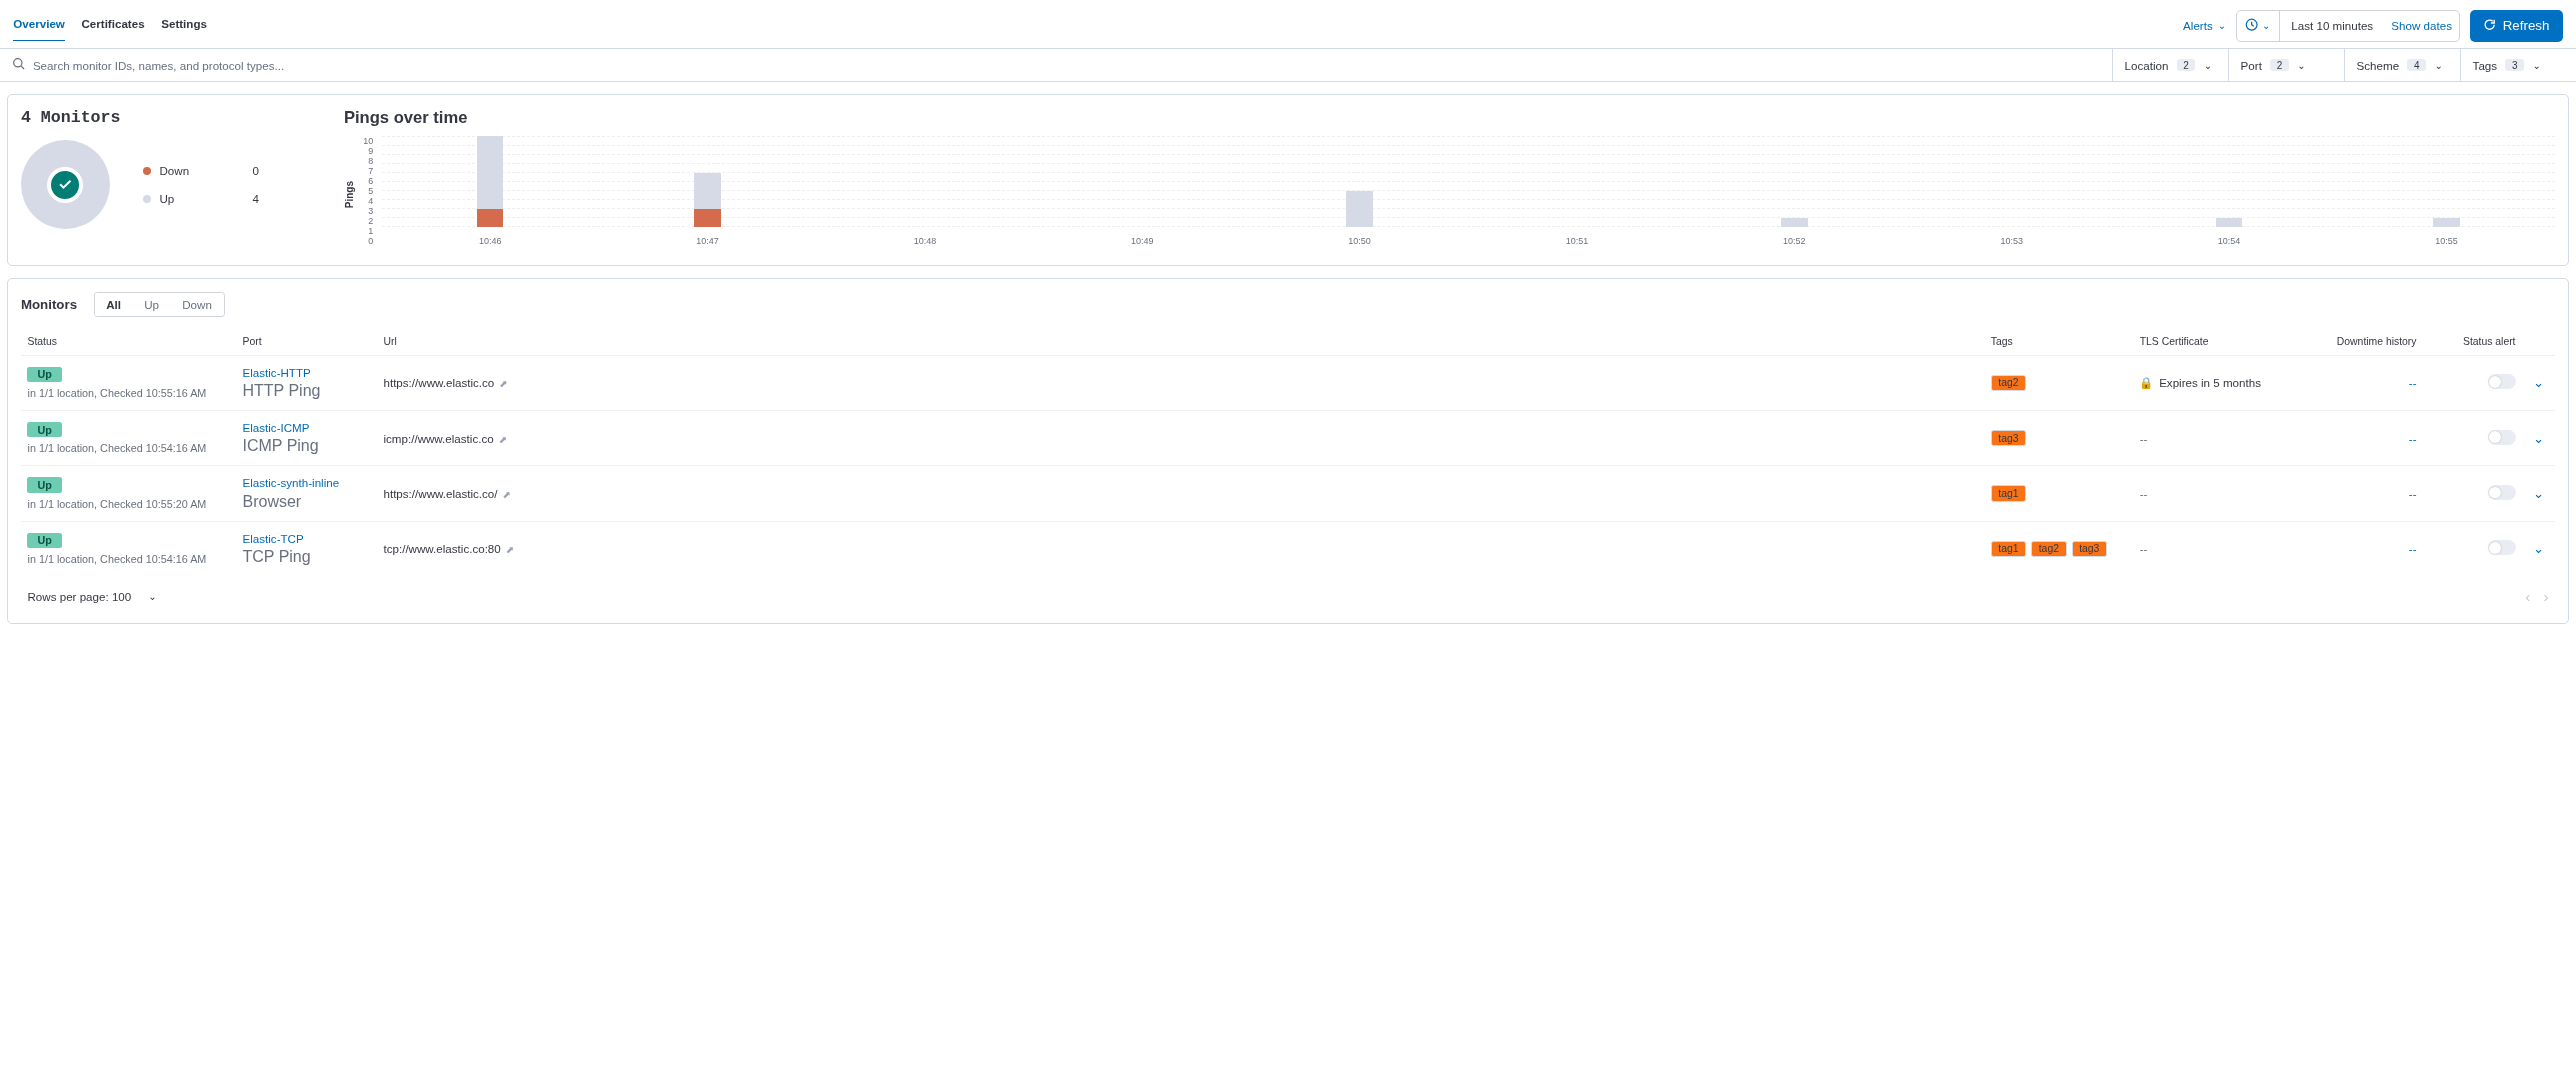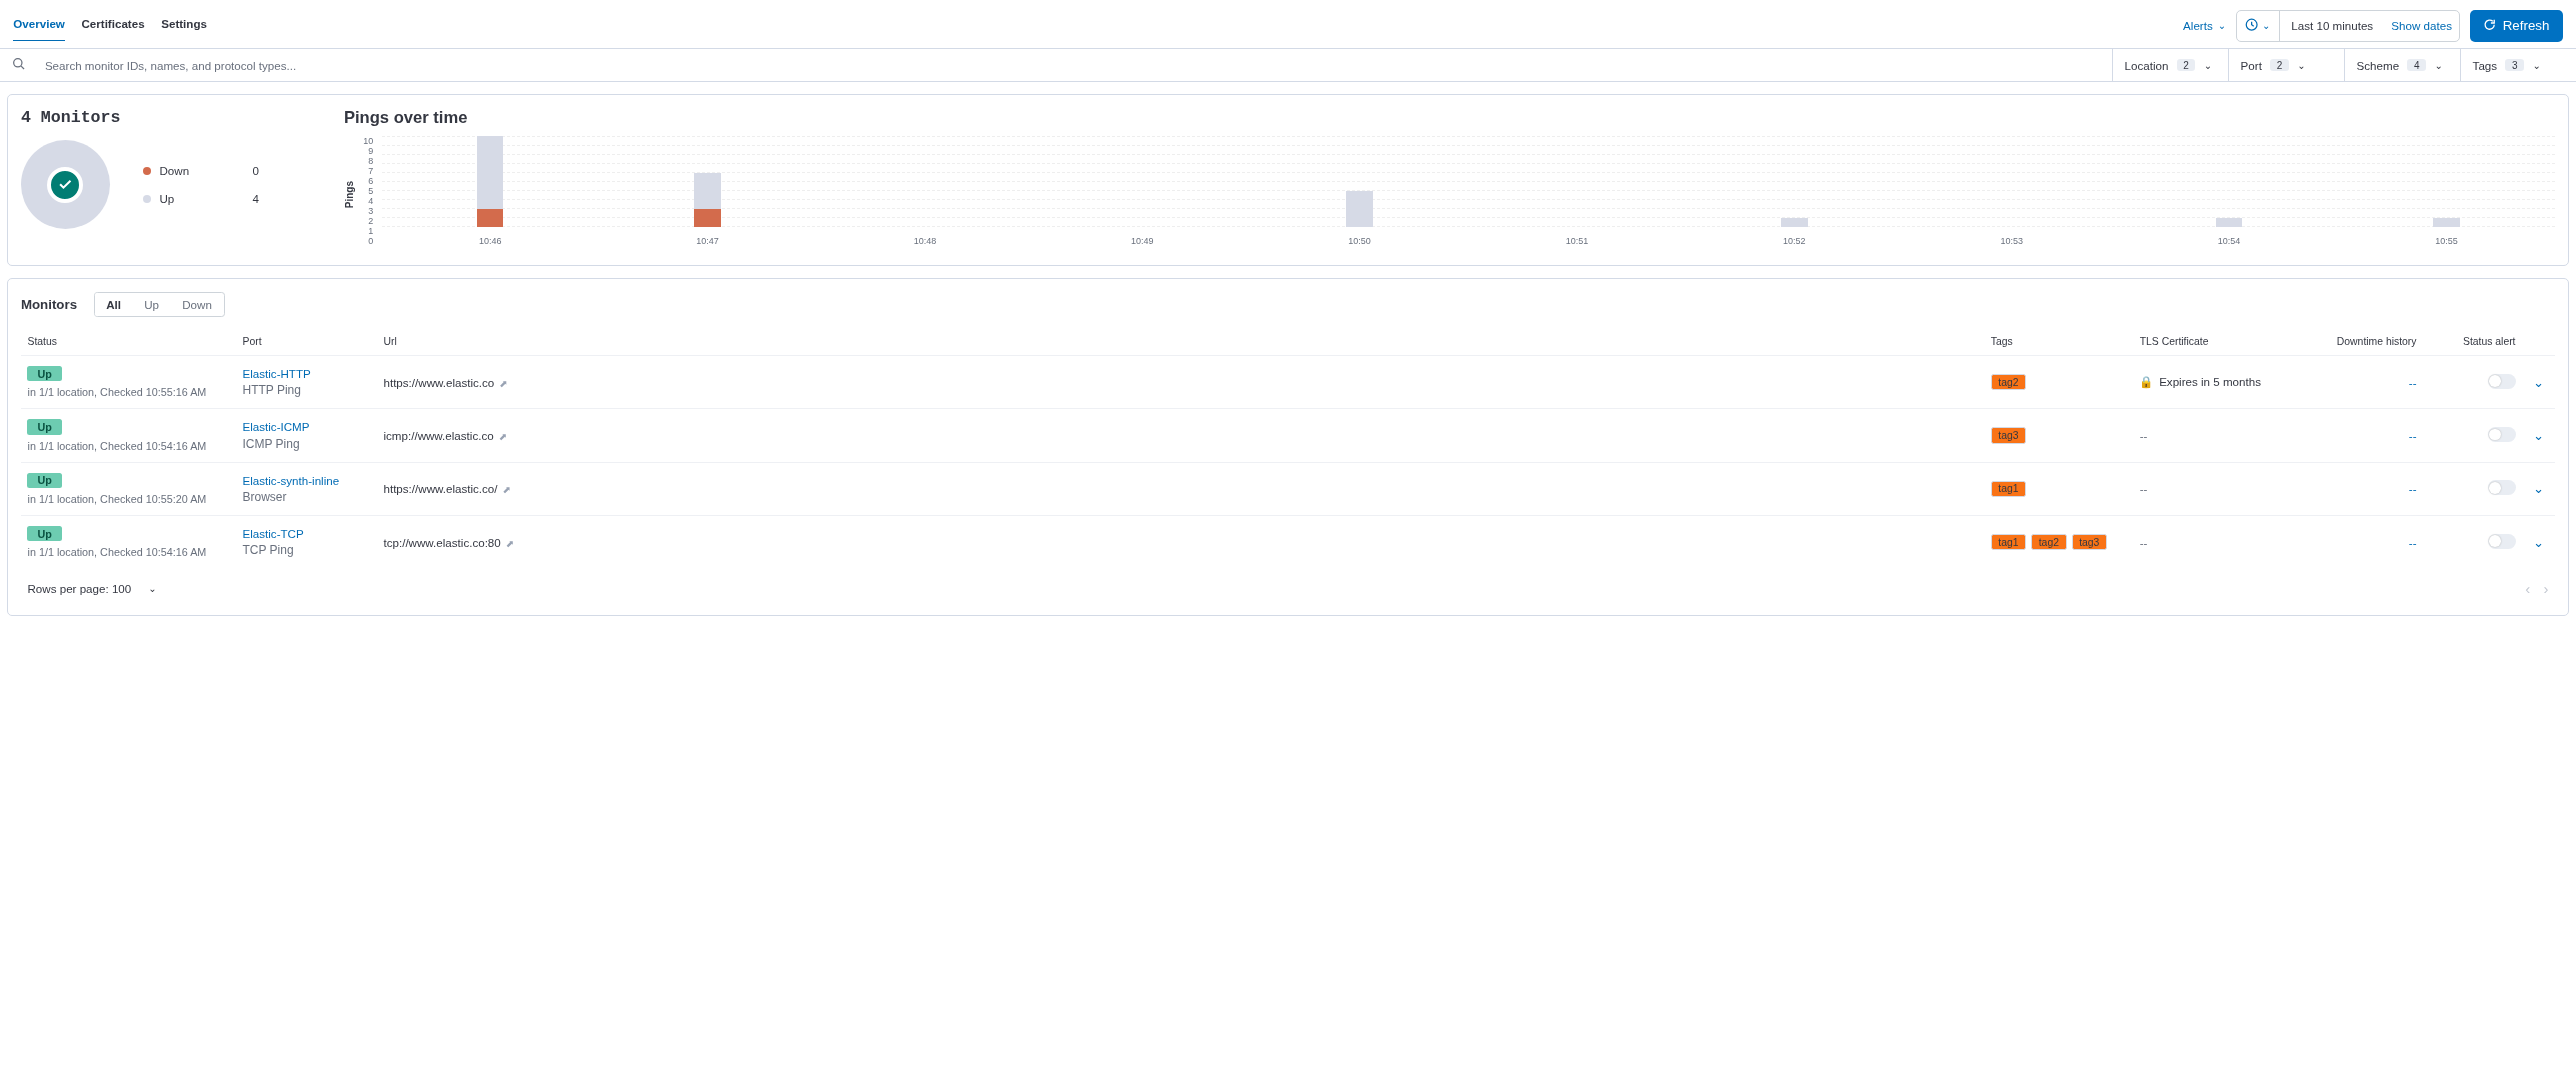--- a/index.html
+++ b/index.html
@@ -16,21 +16,21 @@
   .tp-quick { padding: 0 8.3px; display: flex; align-items: center; gap: 3.3px; color: #006bb4; border-right: 0.8px solid #ced4da; height: 100%; cursor: pointer; }
   .tp-range { padding: 0 11.6px; display: flex; align-items: center; height: 100%; }
   .show-dates { color: #006bb4; cursor: pointer; margin: 0 6.6px; }
   .refresh-btn { background: #07c; color: #fff; display: flex; align-items: center; gap: 6.6px; padding: 0 13.3px; height: 31.5px; border-radius: 5px; cursor: pointer; font-weight: 500; border:none; background:#0071c2; }
   .refresh-btn { background:#0071c2; }
   .refresh-btn { background:#0b64c0; }
   .refresh-btn { background:#0b5fba; }
   
   
   .filter-row { display: flex; border-bottom: 0.8px solid #d3dae6; }
-  .search-wrap { flex: 1; display: flex; align-items: center; padding: 8.3px 11.6px; gap: 20px; }
+  .search-wrap { flex: 1; display: flex; align-items: center; padding: 8.3px 11.6px; gap: 8px; }
   .search-wrap input { flex:1; border: none; outline: none; font-size: 11.6px; color:#343741; }
   .search-wrap input::placeholder { color:#69707d; }
   .filter-dd { border-left: 0.8px solid #d3dae6; padding: 8.3px 11.6px; display: flex; align-items: center; gap: 8.3px; min-width: 116px; justify-content: flex-start; cursor: pointer; }
   .filter-dd .left { display:flex; align-items:center; gap:8.3px;}
   .count-badge { background: #e9edf3; border-radius: 3.3px; padding: 0.8px 6.6px; font-size: 10px; color:#343741; }
   
   
   .panel { margin: 11.6px 6.6px 0 6.6px; border: 0.8px solid #d3dae6; border-radius: 5px; padding: 13.3px; }
   .summary-panel { display: flex; gap: 33px; }
   .monitors-summary { width: 290px; }
@@ -76,21 +76,21 @@
   tbody td { padding:10px 6.6px; vertical-align:middle; font-size:11.6px; }
   .status-cell { width: 215px; }
   .status-badge { display:inline-block; background:#6dccb1; color:#0a3a32; font-weight:600; padding:1.7px 10px; border-radius:2.5px; font-size:10.8px; }
   .status-badge { background:#59c8a5; color:#064038;}
   .status-badge { background:#5bbea1; color:#053e36; }
   .status-badge { background:#6dccb1; color:#0e4a3e; }
   .status-badge { background:#54b399; color:#02362d; }
   .status-badge { background:#6dccb1; }
   .status-sub { font-size:10.8px; color:#69707d; margin-top:5px;}
   .name-link { color:#006bb4; text-decoration:none; }
-  .name-sub { font-size:12px; color:#69707d; margin-top:3.3px;}
+  .name-sub { font-size:16px; color:#69707d; margin-top:3.3px;}
   .url-cell a { color:#343741; text-decoration:none; }
   .ext-icon { color:#98a2b3; margin-left:5px; font-size:10px;}
   .tag { display:inline-block; border:0.8px solid #d3dae6; border-radius:2.5px; padding:1.7px 6.6px; font-size:10.4px; margin-right:5px; color:#343741; background:#f97316;}
   .tls-lock { color:#69707d; margin-right:5px;}
   .dash { color:#69707d; }
   .dash-link { color:#006bb4; }
   .toggle { width:28px; height:15px; background:#e9edf3; border-radius:8.3px; position:relative; display:inline-block; cursor:pointer;}
   .toggle::after { content:""; position:absolute; width:11.6px; height:11.6px; background:#fff; border-radius:50%; top:1.7px; left:1.7px; box-shadow:0 0 1.7px #aaa;}
   .expand-chevron { color:#006bb4; cursor:pointer; font-size:13.3px;}
   

